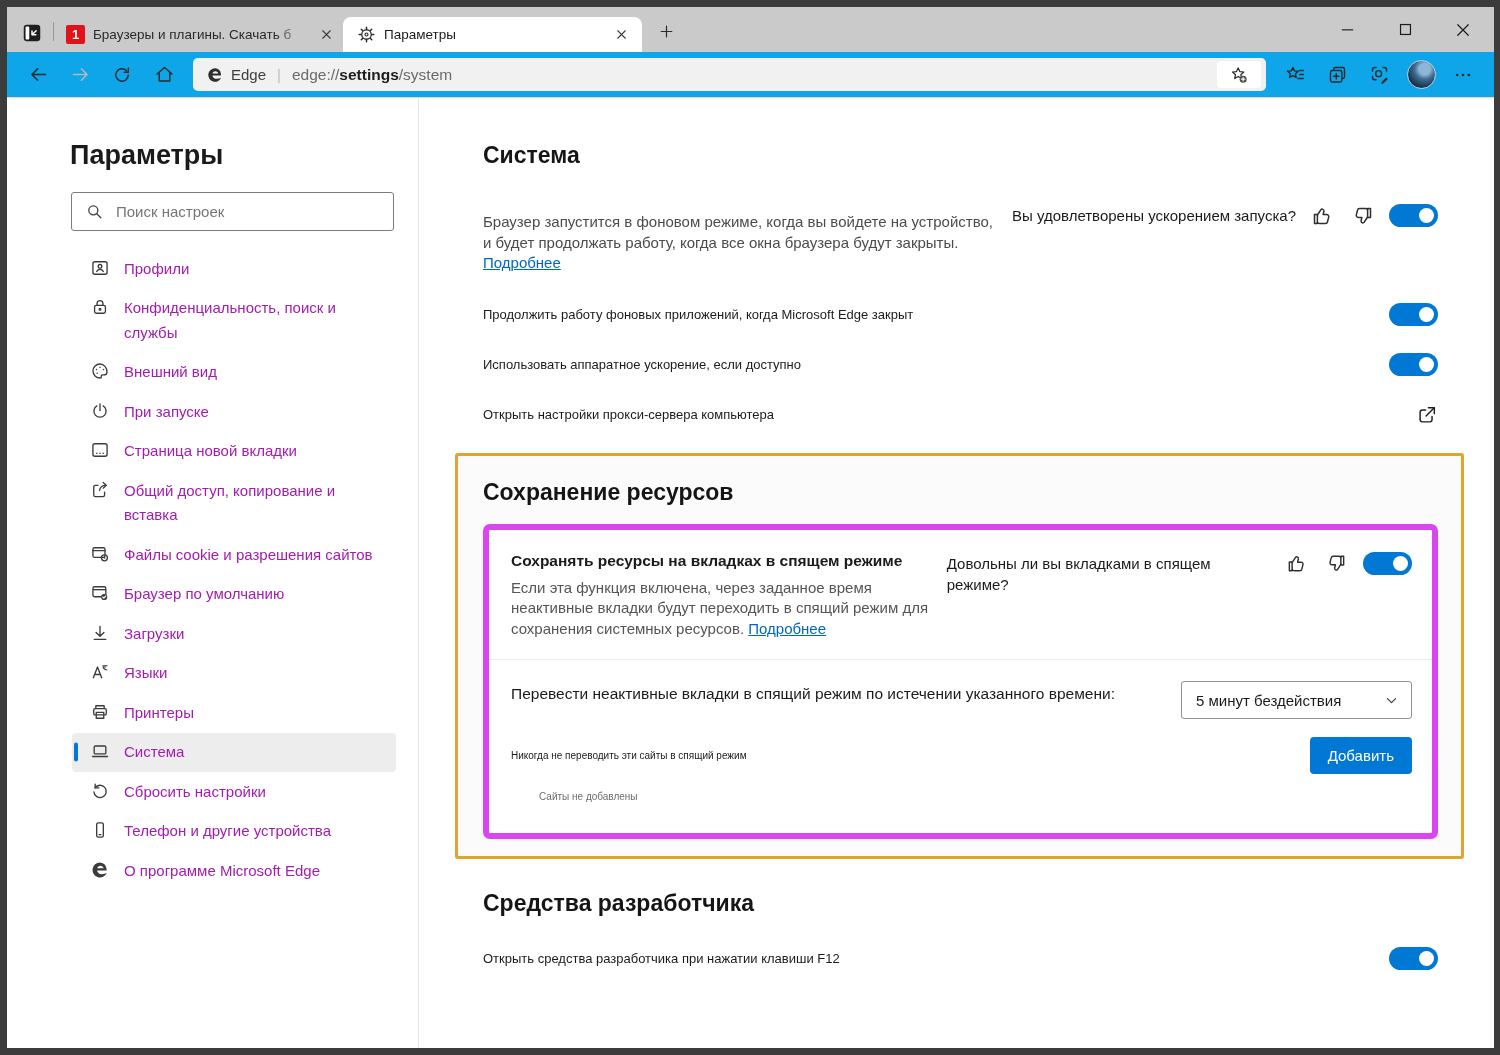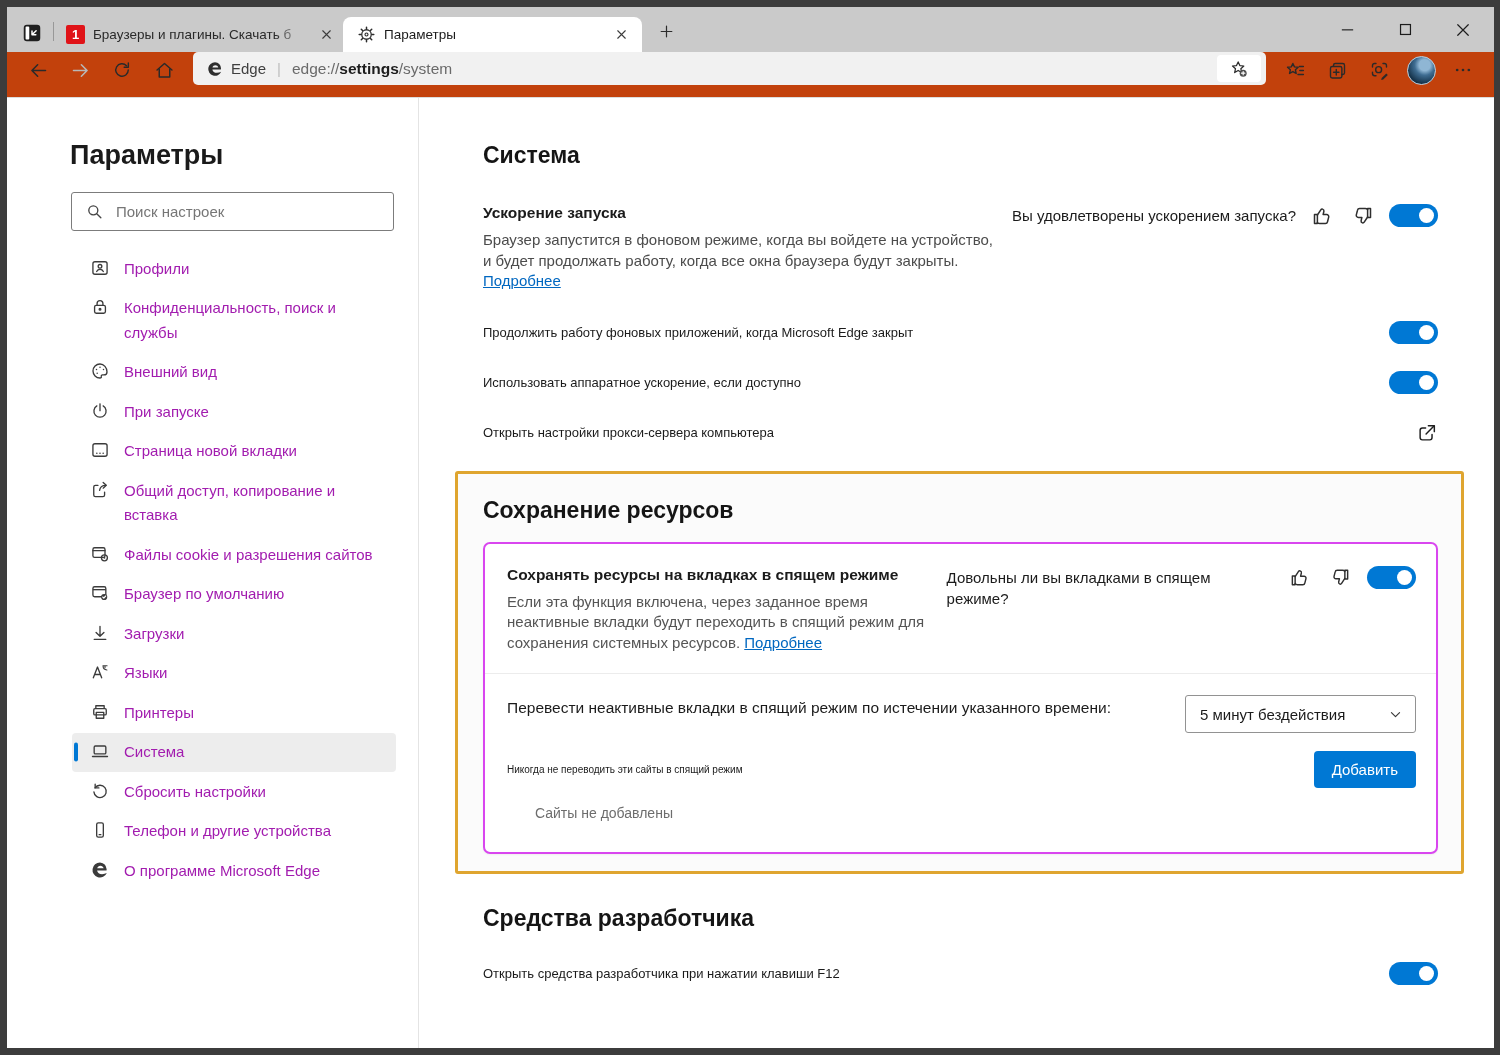--- a/index.html
+++ b/index.html
@@ -23,21 +23,21 @@
   .tab.active{width:299px;background:#fff;border-radius:8px 8px 0 0;padding:0 10px 0 14px}
   .tab .favicon{width:19px;height:19px;flex:none;border-radius:2px;background:#e01318;color:#fff;font-weight:bold;font-size:13px;display:flex;align-items:center;justify-content:center}
   .tab .t-title{flex:1;font-size:13.5px;white-space:nowrap;overflow:hidden;margin:0 8px;-webkit-mask-image:linear-gradient(90deg,#000 85%,transparent);mask-image:linear-gradient(90deg,#000 85%,transparent)}
   .icon-btn{display:flex;align-items:center;justify-content:center;cursor:pointer;background:none;border:none;padding:0}
   .tab-close{width:22px;height:22px;border-radius:3px}
   .newtab{width:26px;height:26px;margin:0 0 8px 11px}
   .win-controls{position:absolute;right:2px;top:0;height:45px;display:flex}
   .win-btn{width:58px;height:45px;display:flex;align-items:center;justify-content:center;cursor:pointer}
 
   
-  .toolbar{height:46px;background:#c2410c;border-bottom:1px solid #dcdcdc;flex:none;display:flex;align-items:flex-start;padding:0 10px}
+  .toolbar{height:46px;background:#0ea5e9;border-bottom:1px solid #dcdcdc;flex:none;display:flex;align-items:center;padding:0 10px}
   .nav-btn{width:42px;height:36px;border-radius:4px}
   .nav-btn.disabled{cursor:default}
   .addressbar{flex:1;height:33px;background:#f1f1f1;border-radius:5px;margin:0 8px;display:flex;align-items:center;padding:0 3px 0 13px;cursor:text}
   .brand{display:flex;align-items:center;gap:7px;color:#3f3f3f;font-size:15px}
   .url-sep{color:#bdbdbd;margin:0 11px;font-size:15px}
   .url{font-size:15.5px;white-space:nowrap;flex:1}
   .url .scheme,.url .path{color:#6a6a6a}
   .url .host{color:#1d1d1d;font-weight:600}
   .fav-add{width:44px;height:27px;background:#fff;border-radius:4px;margin-right:2px}
   .avatar{width:29px;height:29px;border-radius:50%;flex:none;cursor:pointer;border:1px solid #bcd2e2;
@@ -69,31 +69,31 @@
   .fb{display:flex;align-items:flex-start;gap:15px}
   .fb .q{font-size:15px;line-height:21px;padding-top:1px}
   .thumb{width:24px;height:24px;color:#2f2f2f}
   .toggle{width:49px;height:23px;border-radius:12px;background:var(--accent);position:relative;flex:none;cursor:pointer;border:none}
   .toggle::after{content:"";position:absolute;right:4px;top:4px;width:15px;height:15px;border-radius:50%;background:#fff}
   .row{display:flex;align-items:center;justify-content:space-between;font-size:13px}
   .row.r1{margin-top:29px}.row.r2{margin-top:27px}.row.r3{margin-top:28px}
 
   .highlight{margin:27px -26px 0 -28px;border:3px solid var(--highlight);border-radius:3px;background:#fbfbfb;padding:17px 23px 17px 25px}
   .highlight .sec-title{margin:6px 0 18px}
-  .card{background:#fff;border:2px solid #d946ef;border-radius:7px;box-shadow:0 1px 2px rgba(0,0,0,.05);padding:0 20px 0 22px}
+  .card{background:#fff;border:6px solid #d946ef;border-radius:7px;box-shadow:0 1px 2px rgba(0,0,0,.05);padding:0 20px 0 22px}
   .card-top{display:flex;justify-content:space-between;align-items:flex-start;padding:22px 0 20px}
   .card-top .desc{max-width:442px;color:#555}
   .card-divider{border-top:1px solid #ececec;margin:0 -20px 0 -22px}
   .card-mid{display:flex;justify-content:space-between;align-items:flex-start;padding:21px 0 4px}
   .card-mid .lbl{max-width:648px;line-height:25px;font-size:15.5px}
   .dropdown{width:231px;height:38px;border:1px solid #929292;border-radius:3px;background:#fff;display:flex;align-items:center;justify-content:space-between;padding:0 12px 0 14px;font-size:15px;cursor:pointer}
   .card-row2{display:flex;justify-content:space-between;align-items:center;padding:14px 0 0}
   .card-row2 .lbl{font-size:10px}
   .btn-add{min-width:101px;height:37px;background:var(--accent);color:#fff;font-size:15px;font-family:inherit;border:none;border-radius:4px;cursor:pointer;padding:0 18px}
-  .empty{color:#6d6d6d;font-size:14px;margin:17px 0 31px 28px}
+  .empty{color:#6d6d6d;font-size:10px;margin:17px 0 31px 28px}
 
   .devtools-title{margin-top:31px}
   .row.f12{margin-top:30px}
   svg{display:block}
 </style>
 </head>
 <body>
 
 <div class="window">
 
@@ -412,21 +412,20 @@
         </div>
 
       </div>
     </div>
 
     <div class="content">
       <h1 class="page-title">Система</h1>
 
       <div class="startup">
         <div>
-          <h3 class="setting-h">Ускорение запуска</h3>
           <div class="desc" style="max-width:515px"><span>Браузер запустится в фоновом режиме, когда вы войдете на устройство, и будет продолжать работу, когда все окна браузера будут закрыты.</span><br><a class="more">Подробнее</a></div>
         </div>
         <div class="fb">
           <span class="q">Вы удовлетворены ускорением запуска?</span>
           <span class="thumb">
               <svg width="24" height="24" viewBox="0 0 24 24" fill="none" stroke="currentColor" stroke-width="1.5" stroke-linecap="round" stroke-linejoin="round">
                 <path d="M3.5 10.5h2.9v9H3.5z"></path>
                 <path d="M6.4 18.4c.6.7 1.4 1.1 2.3 1.1h5.7c1 0 1.9-.7 2.1-1.7l1.2-4.7c.3-1.3-.7-2.5-2-2.5h-3.6l.8-3.3c.2-1-.4-1.9-1.3-2.2-.7-.2-1.4.1-1.8.7l-3.4 5.2"></path>
               </svg>
             </span>

